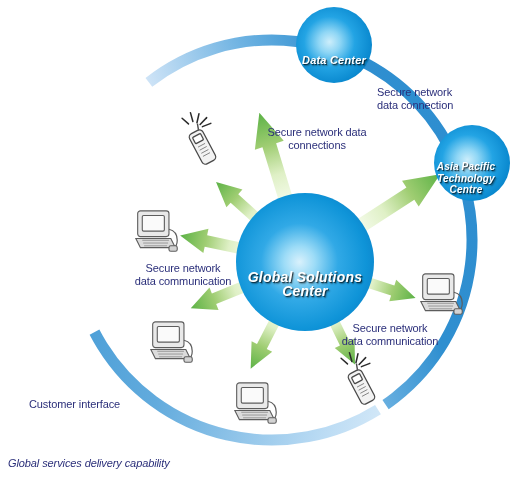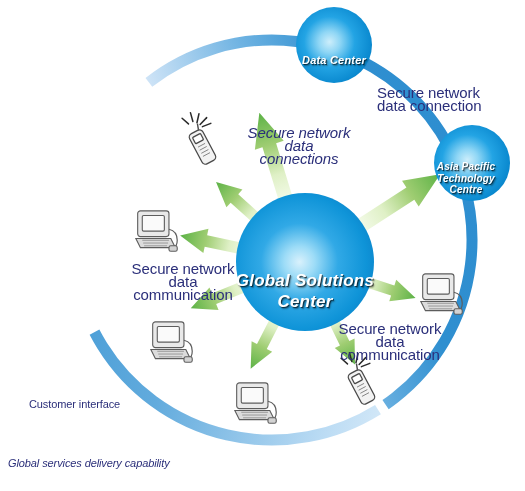--- a/index.html
+++ b/index.html
@@ -23,21 +23,21 @@
     position: absolute;
     left: 0;
     top: 0;
     width: 525px;
     height: 491px;
   }
   .txt {
     position: absolute;
     color: #2b2f7a;
     font-family: "Liberation Sans", sans-serif;
-    font-size: 15px;
+    font-size: 11px;
     line-height: 13px;
     letter-spacing: -0.1px;
     white-space: pre-line;
     font-weight: 400;
   }
   .txt.center { text-align: center; }
   .txt.left { text-align: left; }
   .txt.italic { font-style: italic; font-size: 11px; }
   .txt.big { font-size: 11px; }
 
@@ -49,21 +49,21 @@
     font-style: italic;
     text-align: center;
     white-space: pre-line;
     letter-spacing: 0.2px;
     text-shadow:
       1px 1px 0 rgba(0,0,0,0.55),
       1.6px 1.6px 1.6px rgba(0,0,0,0.40);
     pointer-events: none;
     margin-top: 16px;
   }
-  #label-global { font-size: 17px; line-height: 21px; }
+  #label-global { font-size: 14px; line-height: 14px; }
   #label-datacenter { font-size: 11px; line-height: 12px; }
   #label-apac { font-size: 10px; line-height: 11.5px; }
 </style>
 </head>
 <body>
 
 <div id="stage">
 
   <svg id="diagram-svg" viewBox="0 0 525 491">
     <defs>
@@ -236,21 +236,21 @@
   </svg>
 
   <div class="node-label" id="label-global" style="left:235px; top:254px; width:140px;">Global Solutions Center</div>
 
   <div class="node-label" id="label-datacenter" style="left:294px; top:38px; width:80px;">Data Center</div>
 
   <div class="node-label" id="label-apac" style="left:434px; top:145px; width:64px;">Asia Pacific
 Technology
 Centre</div>
 
-  <div class="txt center" style="left:236px; top:126px; width:126px;font-style:italic;">Secure network data
+  <div class="txt center" style="left:254px; top:126px; width:126px;">Secure network data
 connections</div>
 
   <div class="txt left" style="left:377px; top:86px; width:110px;">Secure network
 data connection</div>
 
   <div class="txt center" style="left:118px; top:262px; width:130px;">Secure network
 data communication</div>
 
   <div class="txt center" style="left:325px; top:322px; width:130px;">Secure network
 data communication</div>

